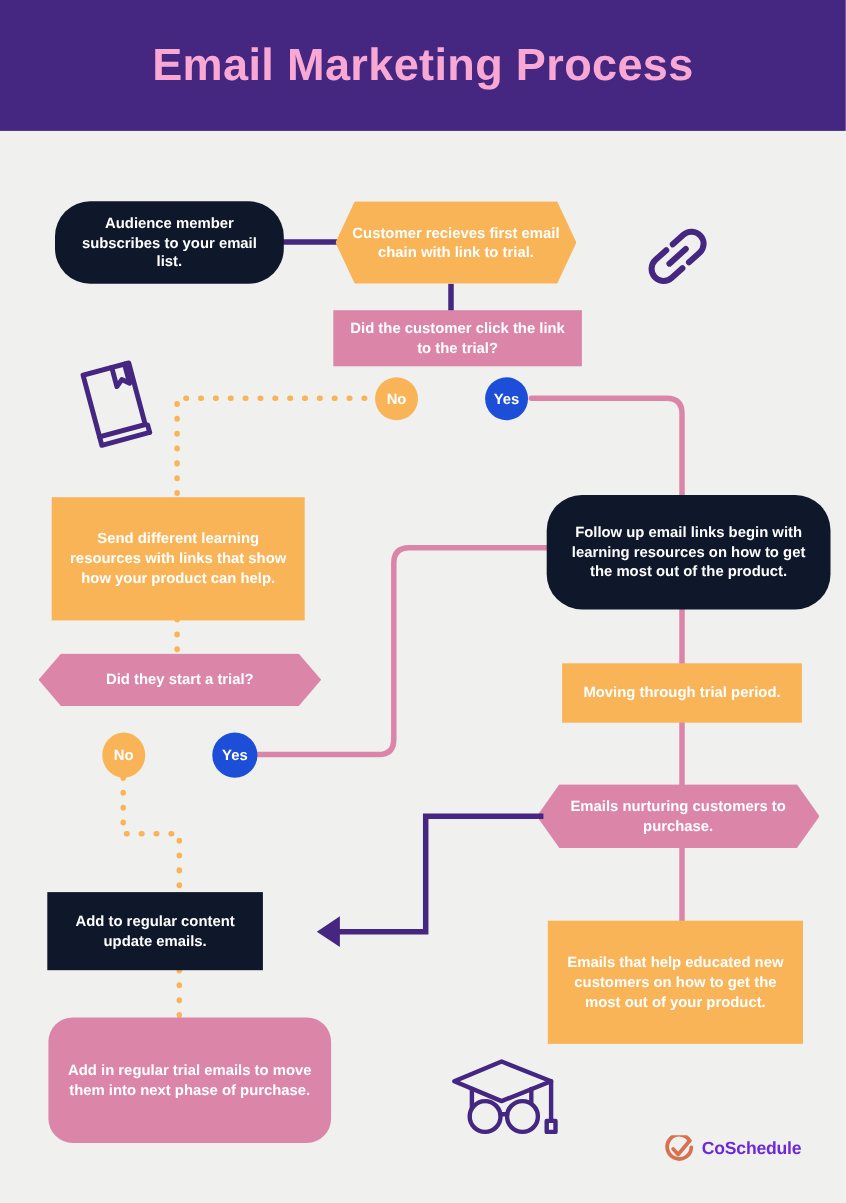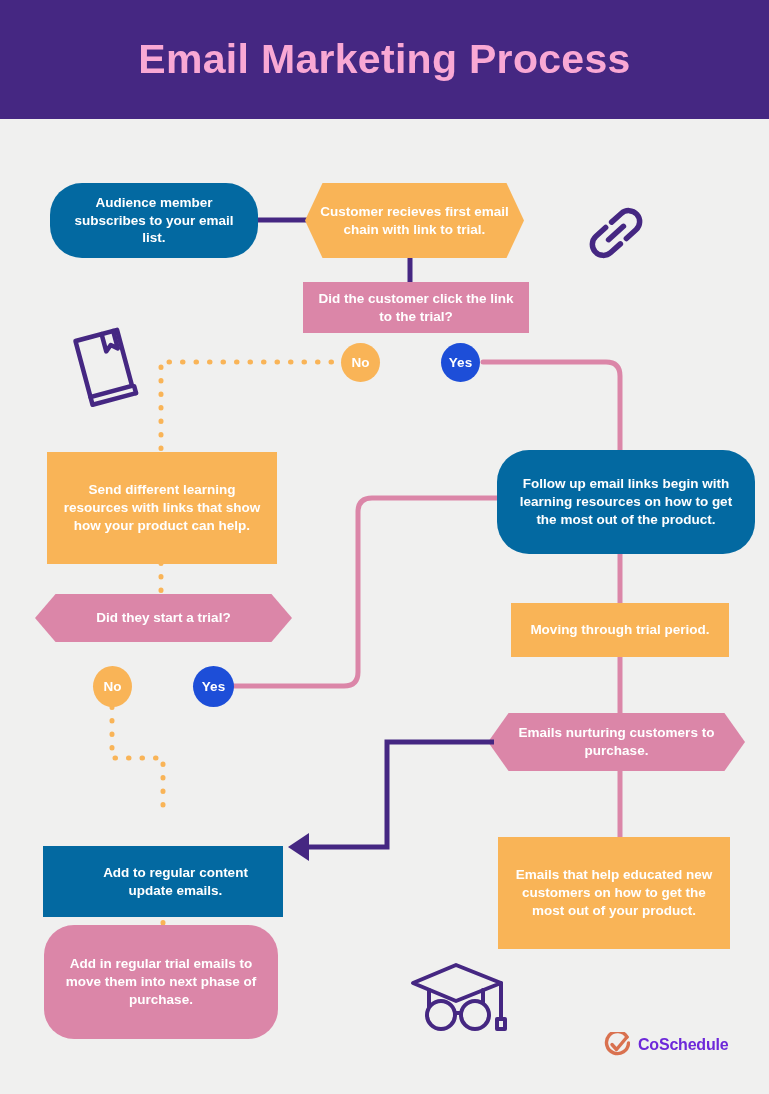--- a/index.html
+++ b/index.html
@@ -43,21 +43,21 @@
     justify-content: center;
     text-align: center;
     color: #ffffff;
     font-size: 13.5px;
     font-weight: bold;
     line-height: 1.32;
     box-sizing: border-box;
     padding: 6px 12px;
     z-index: 5;
   }
-  .purple { background: #0369a1; }
+  .purple { background: #0f172a; }
   .orange { background: #F9B457; }
   .pink   { background: #DB86A8; }
   .rounded-pill { border-radius: 32px; }
   .rounded-soft { border-radius: 22px; }
   .hex {
     clip-path: polygon(0% 50%, 8% 0%, 92% 0%, 100% 50%, 92% 100%, 8% 100%);
   }
   
   .badge {
     position: absolute;
@@ -179,29 +179,29 @@
   </div>
 
   <div class="node orange" style="left:511px; top:603px; width:218px; height:54px;">
     <span>Moving through trial period.</span>
   </div>
 
   <div class="node pink hex" style="left:488px; top:713px; width:257px; height:58px;">
     <span>Emails nurturing customers to purchase.</span>
   </div>
 
-  <div class="node purple" style="left:43px; top:846px; width:240px; height:71px;padding-left:37px;">
+  <div class="node purple" style="left:43px; top:811px; width:196px; height:71px;">
     <span>Add to regular content update emails.</span>
   </div>
 
   <div class="node orange" style="left:498px; top:837px; width:232px; height:112px;">
     <span>Emails that help educated new customers on how to get the most out of your product.</span>
   </div>
 
-  <div class="node pink rounded-soft" style="left:44px; top:925px; width:234px; height:114px;border-radius:30px;">
+  <div class="node pink rounded-soft" style="left:44px; top:925px; width:257px; height:114px;">
     <span>Add in regular trial emails to move them into next phase of purchase.</span>
   </div>
 
   <svg class="wires wires-top" viewBox="0 0 769 1094" xmlns="http://www.w3.org/2000/svg">
 
     <path d="M 494 742 L 387 742 L 387 847 L 305 847" stroke="#452782" stroke-width="5" fill="none"></path>
     <polygon points="309,833 309,861 288,847" fill="#452782"></polygon>
   </svg>
 
   <div class="deco" style="left:583px; top:200px;">

